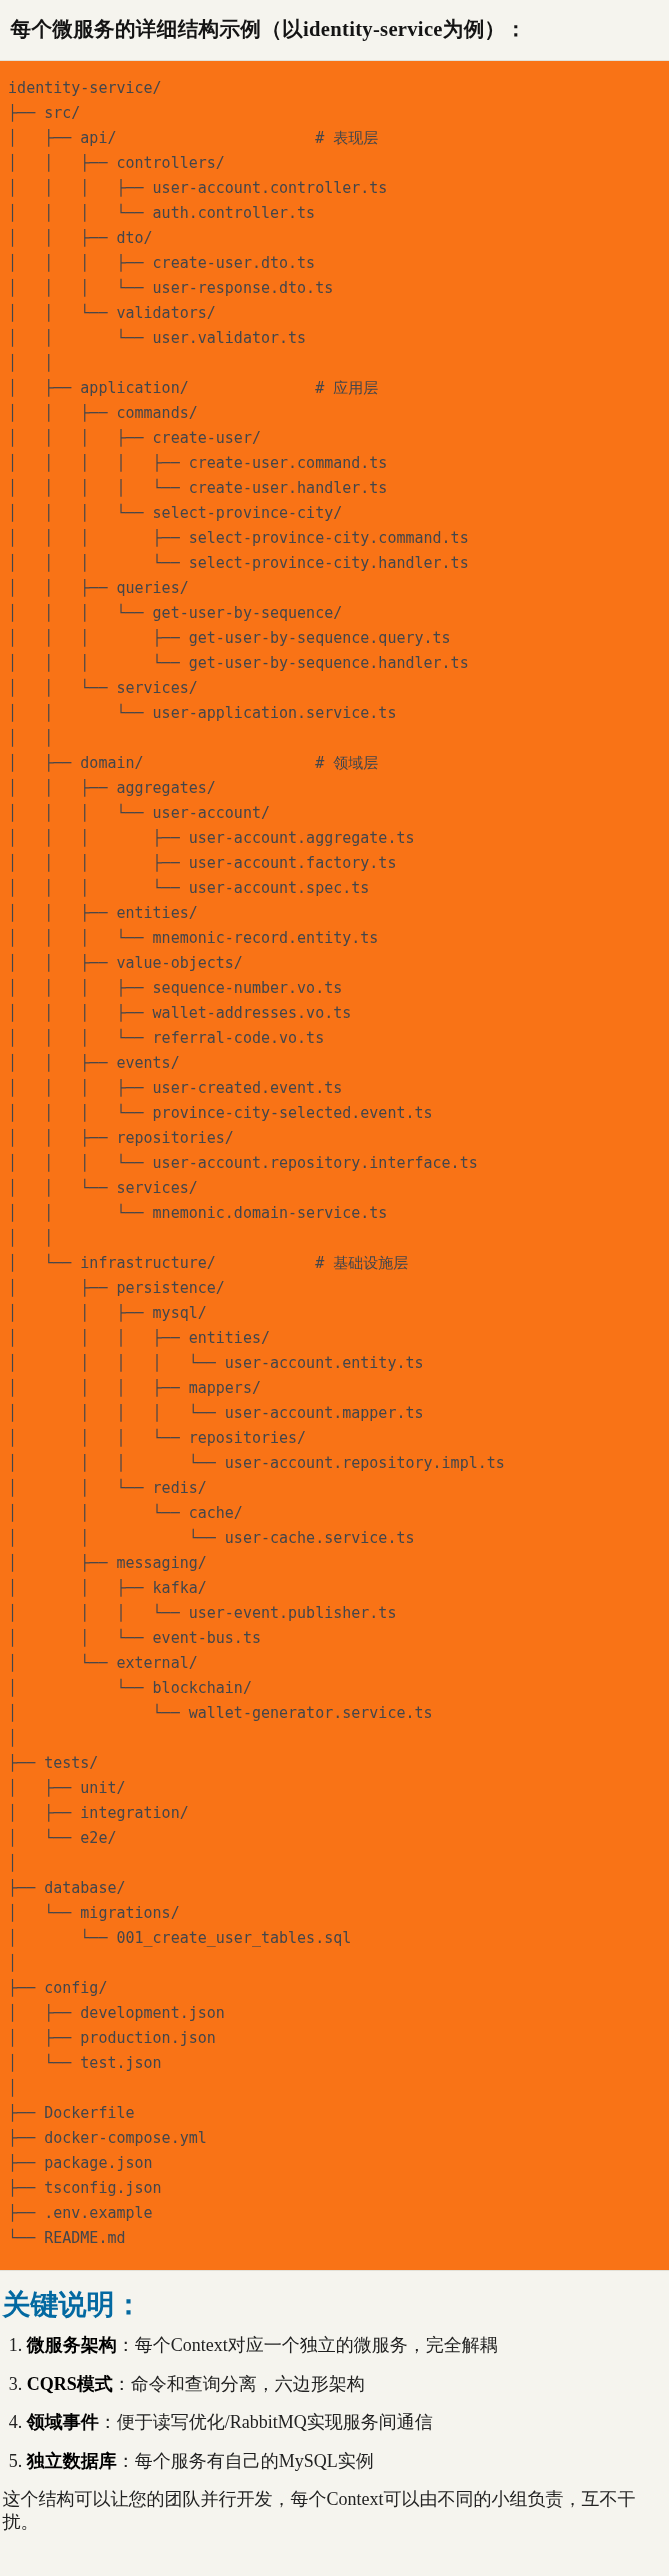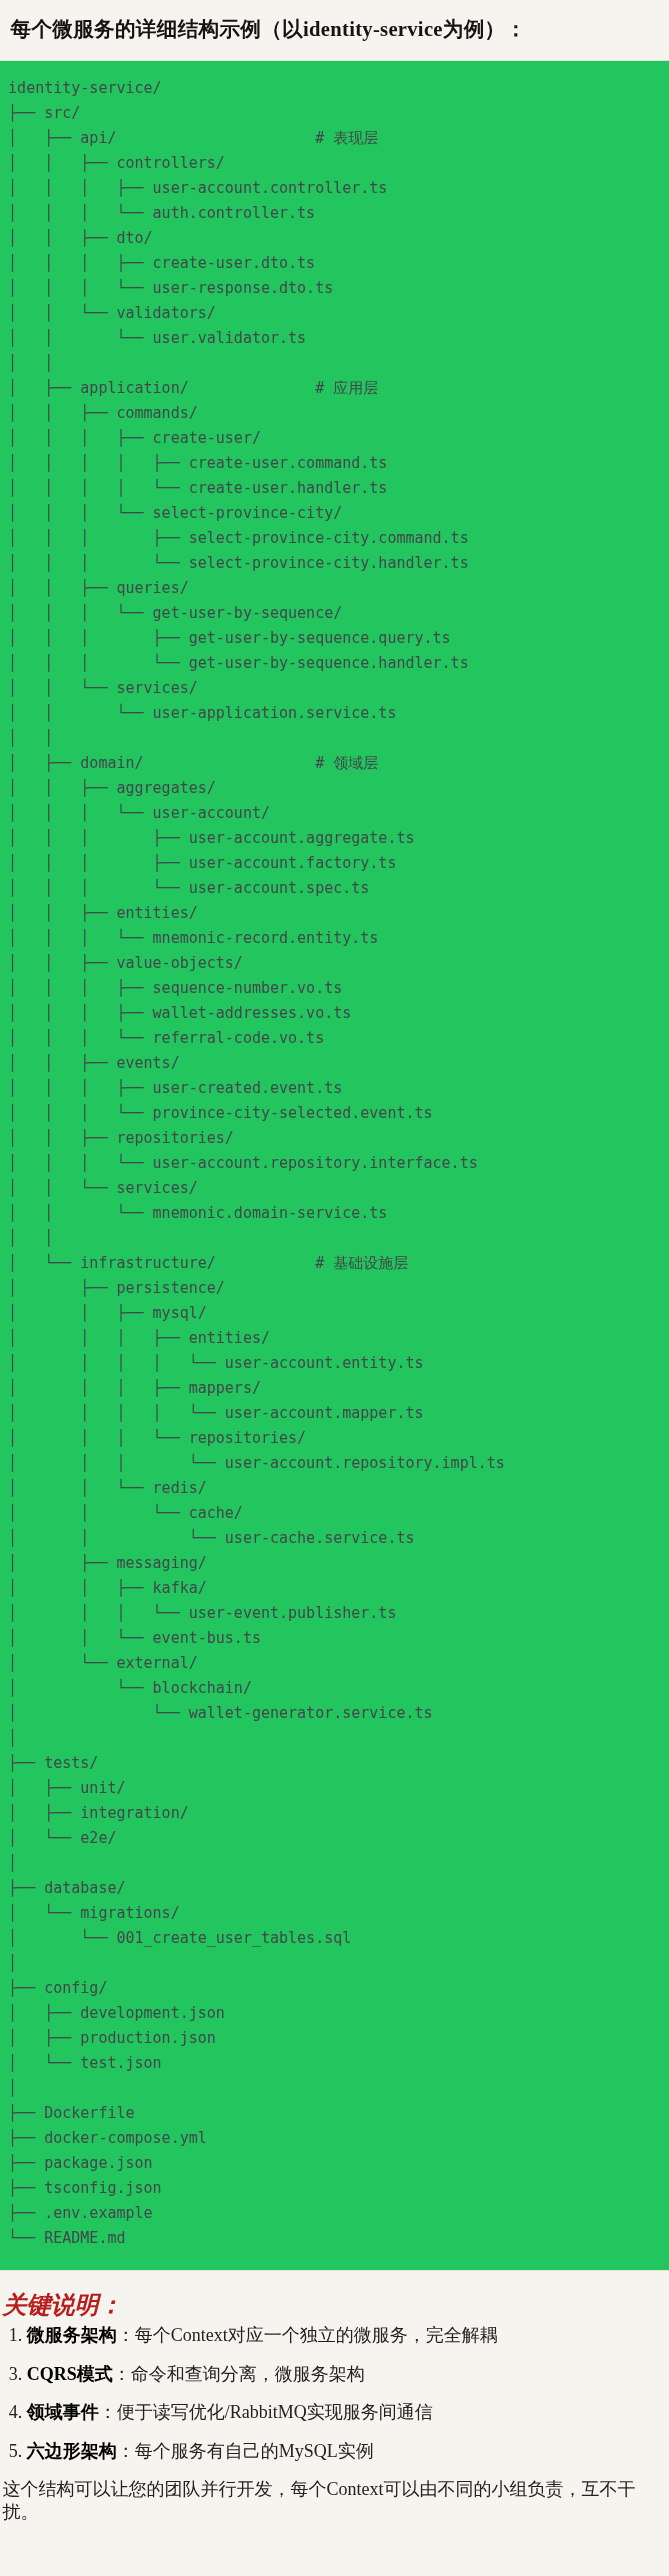--- a/index.html
+++ b/index.html
@@ -19,47 +19,46 @@
   .page-title {
     font-size: 20.6px;
     line-height: 25px;
     font-weight: 700;
     color: #141414;
     margin: 8px;
     padding: 8.8px 3.8px 10.6px 2.5px;
     letter-spacing: 0.3px;
   }
   .code-block {
-    background: #22c55e;
+    background: #f97316;
     border-top: 0.6px solid #e3e1d8;
     border-bottom: 0.6px solid #e3e1d8;
   }
   .code-block pre {
     margin: 0;
     padding: 15px 8.8px 19px 8.1px;
     font-family: "DejaVu Sans Mono", monospace;
     font-size: 15px;
     line-height: 25px;
     color: #43464b;
     white-space: pre;
   }
   .notes {
     padding: 0 3.8px 5px 2.5px;
   }
   .notes-heading {
-    font-size: 24px;
+    font-size: 28px;
     line-height: 26px;
     font-weight: 700;
-    color: #b91c1c;
+    color: #0369a1;
     margin: 20.6px 0 0;
-    font-style: italic;
   }
   .notes-list {
     list-style: none;
-    margin: 6px 0 0;
+    margin: 16px 0 0;
     padding: 0 0 0 6.3px;
   }
   .note-item {
     font-size: 18px;
     line-height: 23px;
     margin: 0 0 15.6px;
     color: #222222;
   }
   .note-number {
     margin-right: 4.4px;
@@ -170,22 +169,22 @@
 ├── tsconfig.json
 ├── .env.example
 └── README.md</pre>
   </div>
 
   <div class="notes">
     <h2 class="notes-heading">关键说明：</h2>
 
     <ol class="notes-list">
       <li class="note-item"><span class="note-number">1.</span><span class="note-term">微服务架构</span><span class="note-desc">：每个Context对应一个独立的微服务，完全解耦</span></li>
-      <li class="note-item"><span class="note-number">3.</span><span class="note-term">CQRS模式</span><span class="note-desc">：命令和查询分离，微服务架构</span></li>
+      <li class="note-item"><span class="note-number">3.</span><span class="note-term">CQRS模式</span><span class="note-desc">：命令和查询分离，六边形架构</span></li>
       <li class="note-item"><span class="note-number">4.</span><span class="note-term">领域事件</span><span class="note-desc">：便于读写优化/RabbitMQ实现服务间通信</span></li>
-      <li class="note-item"><span class="note-number">5.</span><span class="note-term">六边形架构</span><span class="note-desc">：每个服务有自己的MySQL实例</span></li>
+      <li class="note-item"><span class="note-number">5.</span><span class="note-term">独立数据库</span><span class="note-desc">：每个服务有自己的MySQL实例</span></li>
     </ol>
 
     <p class="closing-paragraph">这个结构可以让您的团队并行开发，每个Context可以由不同的小组负责，互不干扰。</p>
   </div>
 
 </div>
 
 
 </body></html>

